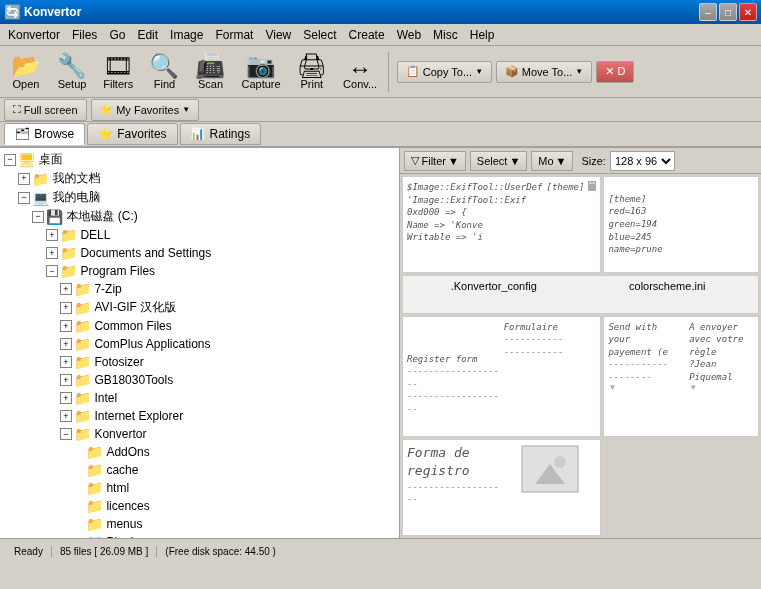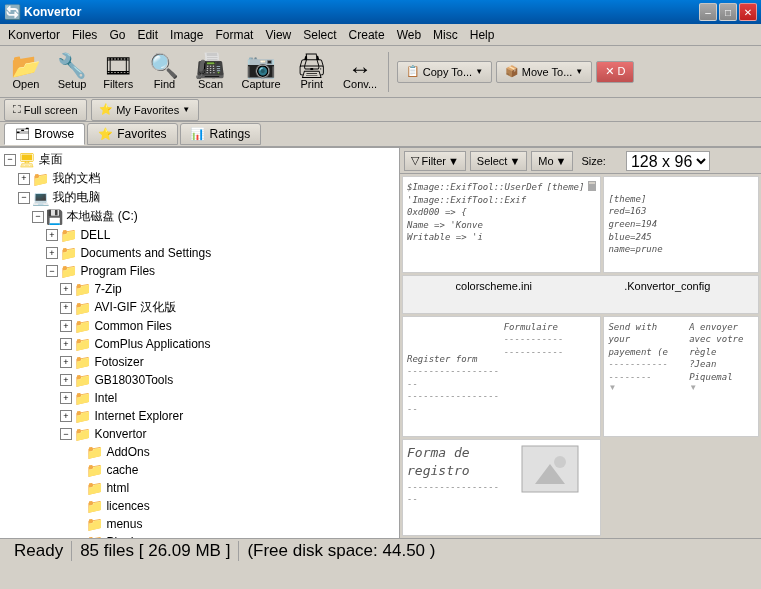--- a/index.html
+++ b/index.html
@@ -36,27 +36,27 @@
 
     
     .left-panel { width: 400px; border-right: 1px solid #a0a0a0; background: white; overflow: hidden; display: flex; flex-direction: column; }
     .left-panel-content { flex: 1; overflow-y: auto; overflow-x: hidden; padding: 2px; }
 
     
     .right-panel { flex: 1; background: #d4d0c8; display: flex; flex-direction: column; }
     .right-toolbar { background: #d4d0c8; border-bottom: 1px solid #a0a0a0; display: flex; align-items: center; padding: 2px 4px; height: 26px; gap: 4px; }
     .right-toolbar-btn { display: flex; align-items: center; gap: 2px; padding: 2px 6px; border: 1px solid #a0a0a0; background: linear-gradient(to bottom, #e8e4dc, #d0ccc4); cursor: pointer; font-size: 11px; height: 20px; }
     .size-label { font-size: 11px; margin-left: 4px; }
-    .size-select { height: 20px; font-size: 16px; border: 1px solid #a0a0a0; background: white; margin-left: 16px; }
+    .size-select { height: 20px; font-size: 11px; border: 1px solid #a0a0a0; background: white; }
 
     .right-content { flex: 1; overflow-y: auto; padding: 2px; display: grid; grid-template-columns: 1fr 1fr; gap: 2px; }
     .thumb-cell { background: white; border: 1px solid #ccc; display: flex; flex-direction: column; align-items: center; justify-content: center; padding: 4px; min-height: 80px; cursor: pointer; font-style: italic; }
 
     
-    .status-bar { background: #d4d0c8; border-top: 1px solid #a0a0a0; display: flex; align-items: center; padding: 12px 6px; height: 22px; font-size: 17px; }
+    .status-bar { background: #d4d0c8; border-top: 1px solid #a0a0a0; display: flex; align-items: center; padding: 12px 6px; height: 22px; font-size: 10px; }
     .status-segment { padding: 0 8px; border-right: 1px solid #a0a0a0; }
     .status-segment:last-child { border-right: none; }
     .tree-row { display: flex; align-items: center; padding: 1px 0; cursor: pointer; white-space: nowrap; }
     .tree-indent { display: inline-block; }
     .tree-toggle { width: 12px; height: 12px; display: inline-flex; align-items: center; justify-content: center; border: 1px solid #808080; background: white; font-size: 9px; cursor: pointer; margin-right: 2px; line-height: 1; }
     .tree-icon { font-size: 14px; margin-right: 3px; }
     .tree-label { font-size: 12px; }
     .folder-icon { color: #f5c518; }
 
     
@@ -353,22 +353,22 @@
           </div>
         </div>
         <div class="thumb-cell" style="display: flex; flex-direction: column; align-items: flex-start; padding: 4px;">
           <div style="font-size: 9px; font-family: monospace; color: rgb(85, 85, 85); line-height: 1.4;">[theme]</div>
           <div style="font-size: 9px; font-family: monospace; color: rgb(85, 85, 85); line-height: 1.4;">red=163</div>
           <div style="font-size: 9px; font-family: monospace; color: rgb(85, 85, 85); line-height: 1.4;">green=194</div>
           <div style="font-size: 9px; font-family: monospace; color: rgb(85, 85, 85); line-height: 1.4;">blue=245</div>
           <div style="font-size: 9px; font-family: monospace; color: rgb(85, 85, 85); line-height: 1.4;">name=prune</div>
         </div>
         <div style="grid-column: 1 / 3; display: flex; background: rgb(240, 240, 240); border: 1px solid rgb(204, 204, 204); padding: 4px 8px; gap: 8px;">
+          <span style="flex: 1 1 0%; font-size: 11px; text-align: center;">.Konvertor_config</span>
           <span style="flex: 1 1 0%; font-size: 11px; text-align: center;">colorscheme.ini</span>
-          <span style="flex: 1 1 0%; font-size: 11px; text-align: center;">.Konvertor_config</span>
         </div>
         <div class="thumb-cell" style="display: flex; flex-direction: row; gap: 4px; padding: 4px; align-items: flex-start;">
           <div style="flex: 1 1 0%; margin-top: 32px;">
             <div style="font-size: 9px; font-family: monospace; color: rgb(85, 85, 85); line-height: 1.4;">Register form</div>
             <div style="font-size: 9px; font-family: monospace; color: rgb(85, 85, 85); line-height: 1.4;">-------------------</div>
             <div style="font-size: 9px; font-family: monospace; color: rgb(85, 85, 85); line-height: 1.4;">-------------------</div>
           </div>
           <div style="flex: 1 1 0%;">
             <div style="font-size: 9px; font-family: monospace; color: rgb(85, 85, 85); line-height: 1.4;">Formulaire</div>
             <div style="font-size: 9px; font-family: monospace; color: rgb(85, 85, 85); line-height: 1.4;">-----------</div>

